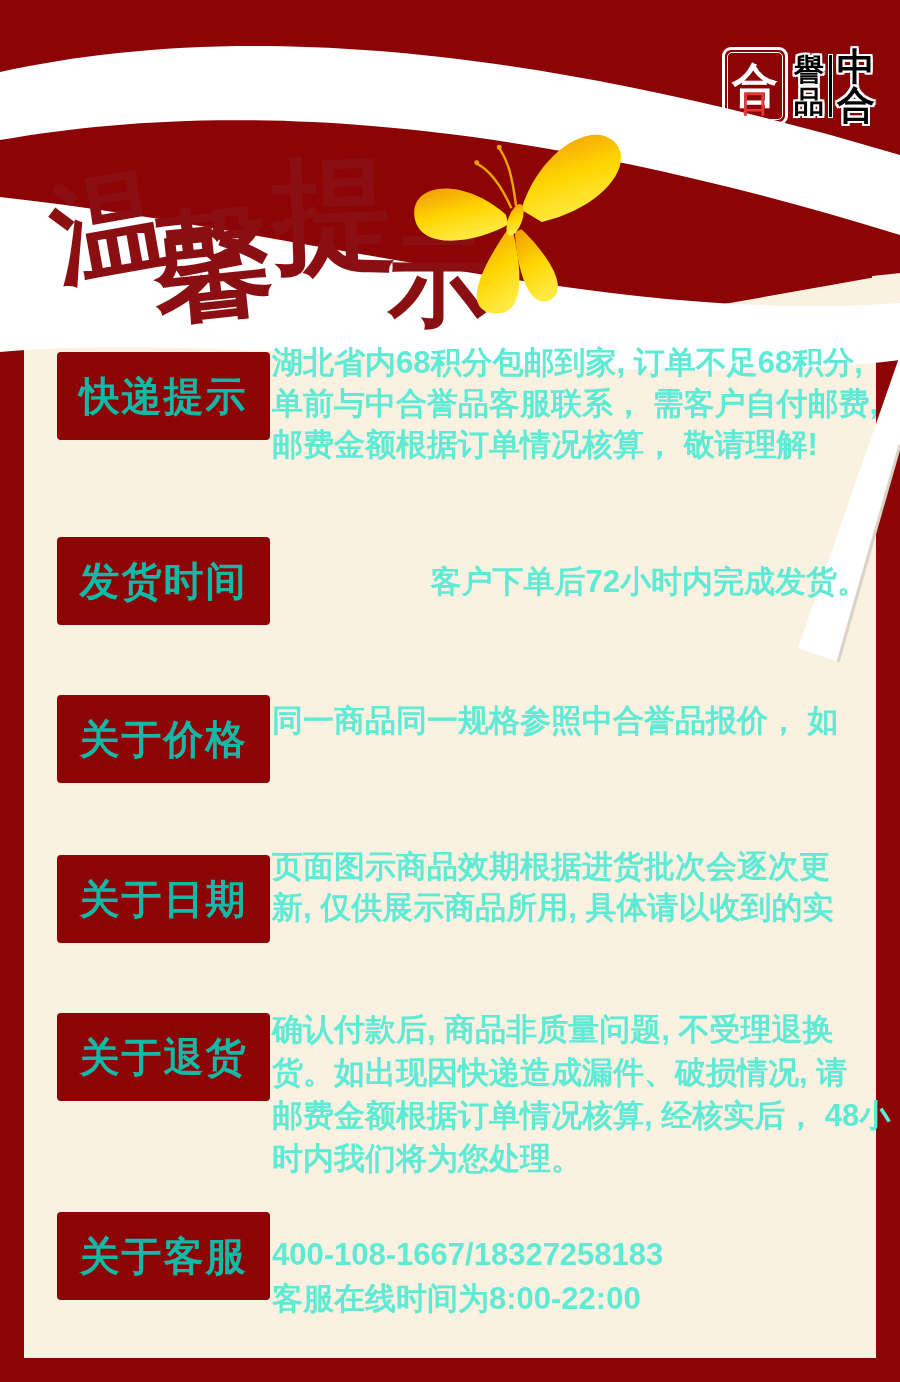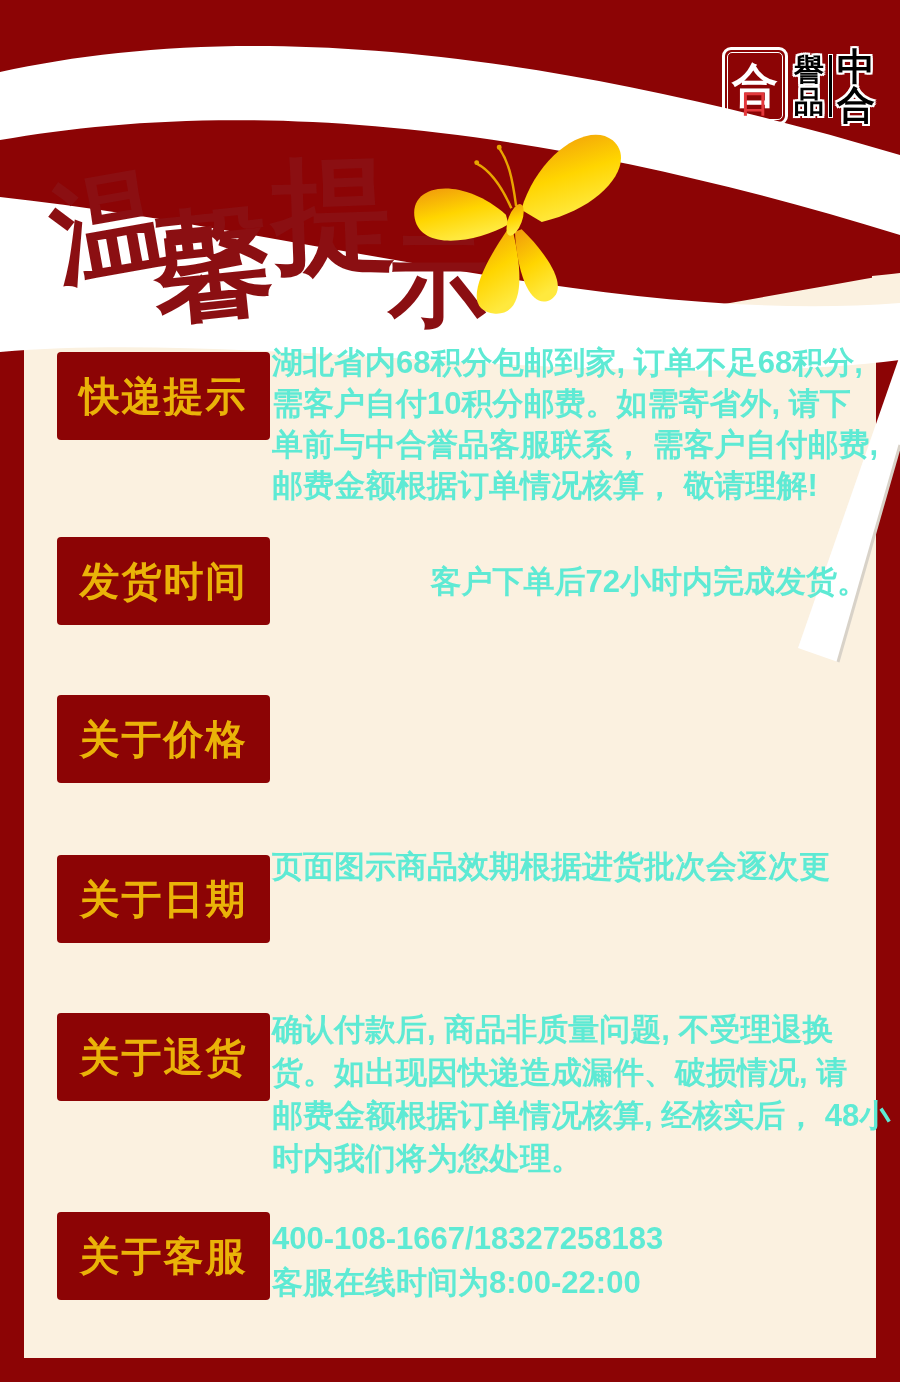--- a/index.html
+++ b/index.html
@@ -29,23 +29,23 @@
   .tc1{left:152px;top:204px;font-size:120px;transform:rotate(-6deg);}
   .tc2{left:272px;top:152px;font-size:124px;transform:rotate(-2deg);}
   .tc3{left:388px;top:230px;font-size:100px;}
 
   .butterfly{position:absolute;left:396px;top:120px;pointer-events:none;}
 
   
   .section{position:absolute;left:0;width:900px;}
   .label-box{position:absolute;left:57px;top:0;width:213px;height:88px;background:#8C0405;border-radius:4px;
     display:flex;align-items:center;justify-content:center;}
-  .label-text{color:#eab308;font-weight:bold;font-size:40px;letter-spacing:2px;}
+  .label-text{color:#14b8a6;font-weight:bold;font-size:40px;letter-spacing:2px;}
   .body-text{position:absolute;left:272px;width:596px;color:#5eead4;font-weight:bold;font-size:31px;line-height:41px;}
-  .body-text.lh44{line-height:44px;}
+  .body-text.lh44{line-height:44px;margin-top:16px;}
   .line{white-space:nowrap;}
 </style>
 </head>
 <body>
 
 <div class="page">
 
   <div class="cream-panel"></div>
 
   <svg class="header-art" width="900" height="680" viewBox="0 0 900 680">
@@ -102,49 +102,50 @@
       <ellipse cx="121" cy="102" rx="7" ry="17" fill="url(#bg1)" transform="rotate(24 121 102)"></ellipse>
     </g>
   </svg>
 
   <div class="section" style="top:352px;">
     <div class="label-box">
       <span class="label-text">快递提示</span>
     </div>
     <div class="body-text" style="top:-10px;">
       <div class="line">湖北省内68积分包邮到家, 订单不足68积分,</div>
-      <div class="line">需客户自付10积分邮费。如需寄省外, 请下</div>
       <div class="line">单前与中合誉品客服联系， 需客户自付邮费,</div>
       <div class="line">邮费金额根据订单情况核算， 敬请理解!</div>
     </div>
   </div>
 
   <div class="section" style="top:537px;">
     <div class="label-box">
       <span class="label-text">发货时间</span>
     </div>
     <div class="body-text" style="top:24px;text-align:right;">
       <div class="line">客户下单后72小时内完成发货。</div>
     </div>
   </div>
 
   <div class="section" style="top:695px;">
     <div class="label-box">
       <span class="label-text">关于价格</span>
     </div>
     <div class="body-text" style="top:5px;">
+      <div class="line">同一商品同一规格参照中合誉品报价， 如</div>
     </div>
   </div>
 
   <div class="section" style="top:855px;">
     <div class="label-box">
       <span class="label-text">关于日期</span>
     </div>
     <div class="body-text" style="top:-9px;">
       <div class="line">页面图示商品效期根据进货批次会逐次更</div>
+      <div class="line">新, 仅供展示商品所用, 具体请以收到的实</div>
     </div>
   </div>
 
   <div class="section" style="top:1013px;">
     <div class="label-box">
       <span class="label-text">关于退货</span>
     </div>
     <div class="body-text" style="top:-5px;line-height:43px;">
       <div class="line">确认付款后, 商品非质量问题, 不受理退换</div>
       <div class="line">货。如出现因快递造成漏件、破损情况, 请</div>

